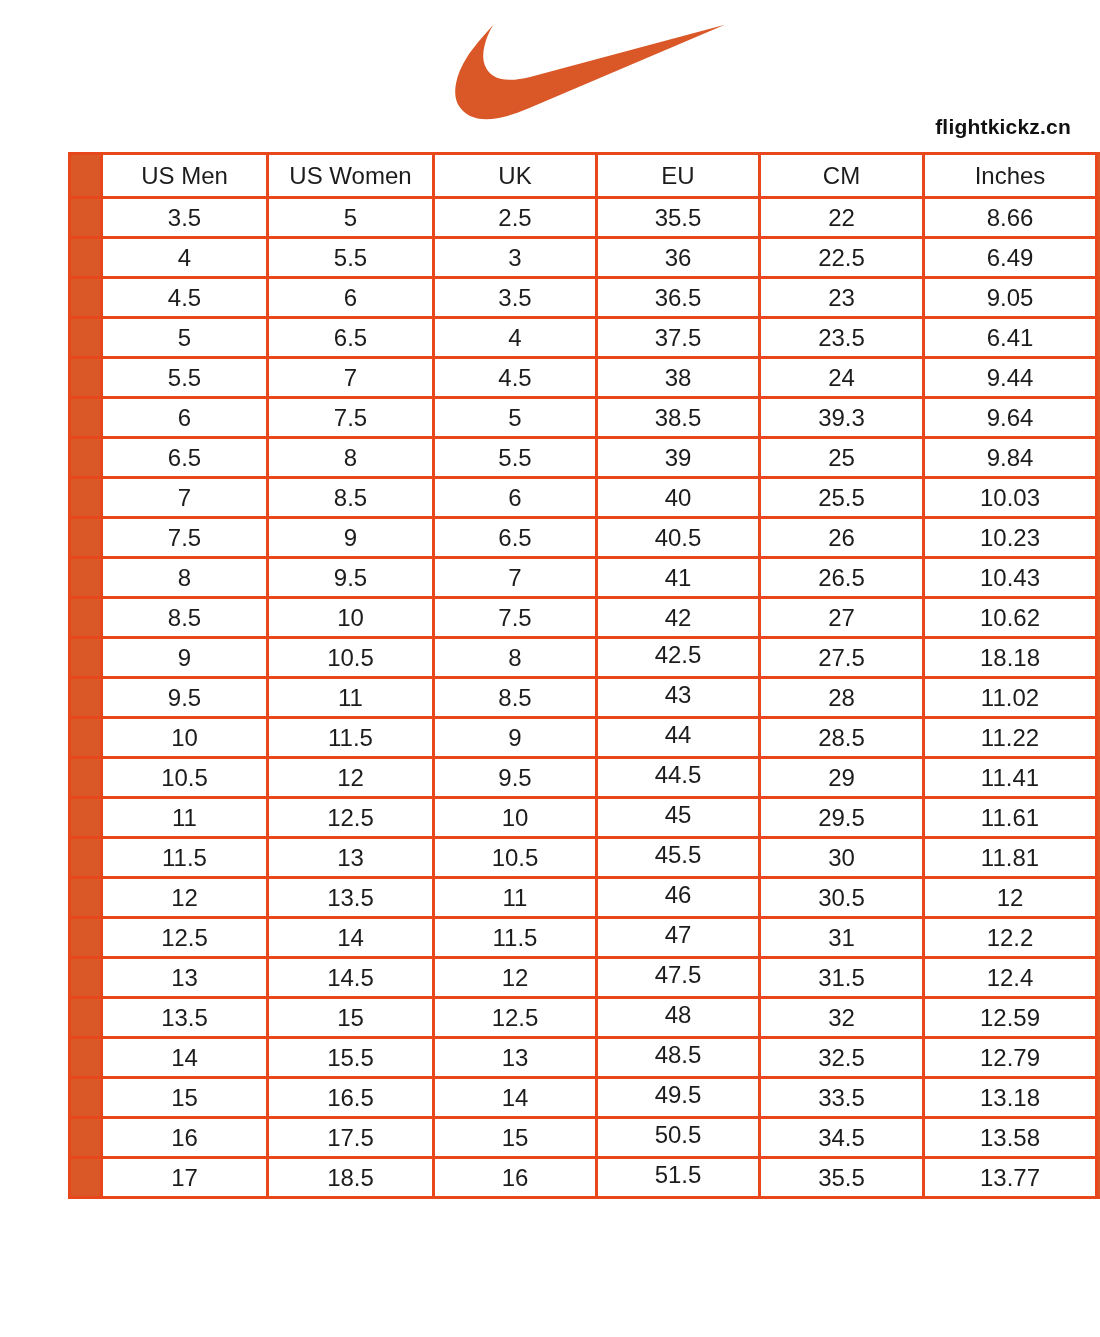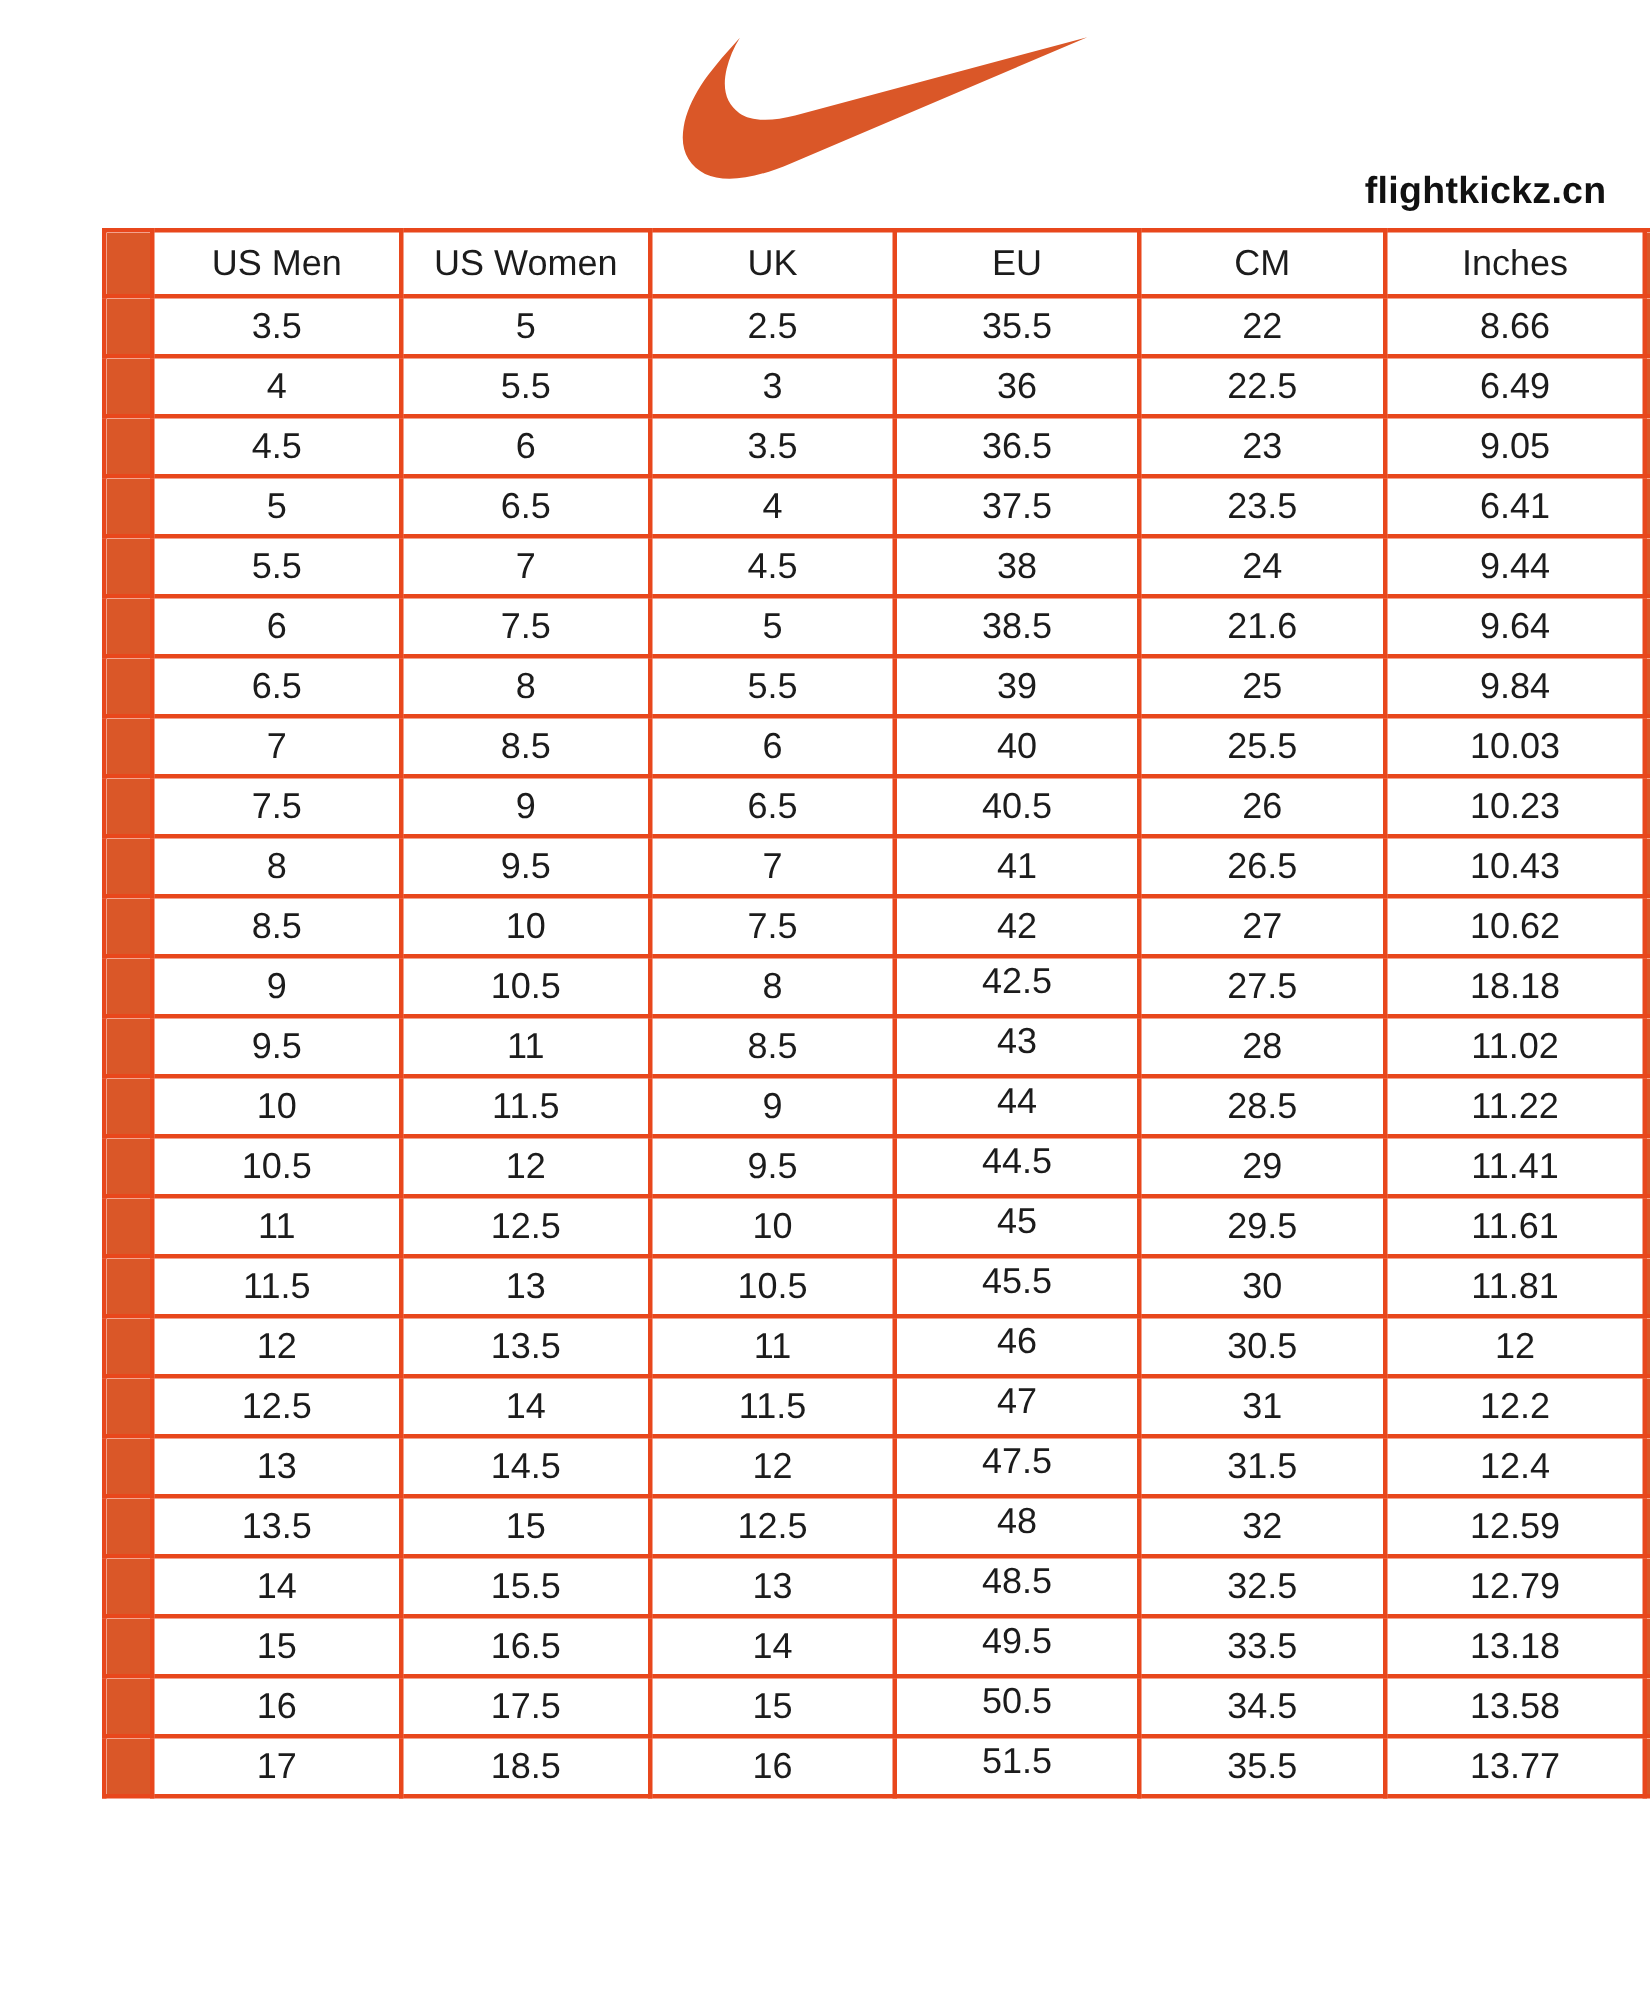--- a/index.html
+++ b/index.html
@@ -9,21 +9,21 @@
   }
   html,body{margin:0;padding:0;background:#ffffff;}
   body{width:1100px;height:1337px;font-family:"Liberation Sans", sans-serif;}
   .page{position:relative;width:1100px;height:1337px;background:#fff;overflow:hidden;}
 
   
   .logo-wrap{position:absolute;left:452px;top:22px;width:276px;height:100px;}
   .logo-wrap svg{display:block;width:100%;height:100%;}
   .site-name{
     position:absolute;top:111px;right:29px;
-    font-size:25px;font-weight:600;color:#111;
+    font-size:21px;font-weight:600;color:#111;
     letter-spacing:0.2px;line-height:32px;
   }
 
   
   table.size-chart{
     position:absolute;left:30px;top:152px;
     width:1052px;border-collapse:collapse;table-layout:fixed;margin-left:38px;
   }
   table.size-chart th,
   table.size-chart td{
@@ -126,21 +126,21 @@
           <td>24</td>
           <td>9.44</td>
           <td class="stripe"></td>
         </tr>
         <tr>
           <td class="stripe"></td>
           <td>6</td>
           <td>7.5</td>
           <td>5</td>
           <td>38.5</td>
-          <td>21.6</td>
+          <td>39.3</td>
           <td>9.64</td>
           <td class="stripe"></td>
         </tr>
         <tr>
           <td class="stripe"></td>
           <td>6.5</td>
           <td>8</td>
           <td>5.5</td>
           <td>39</td>
           <td>25</td>

